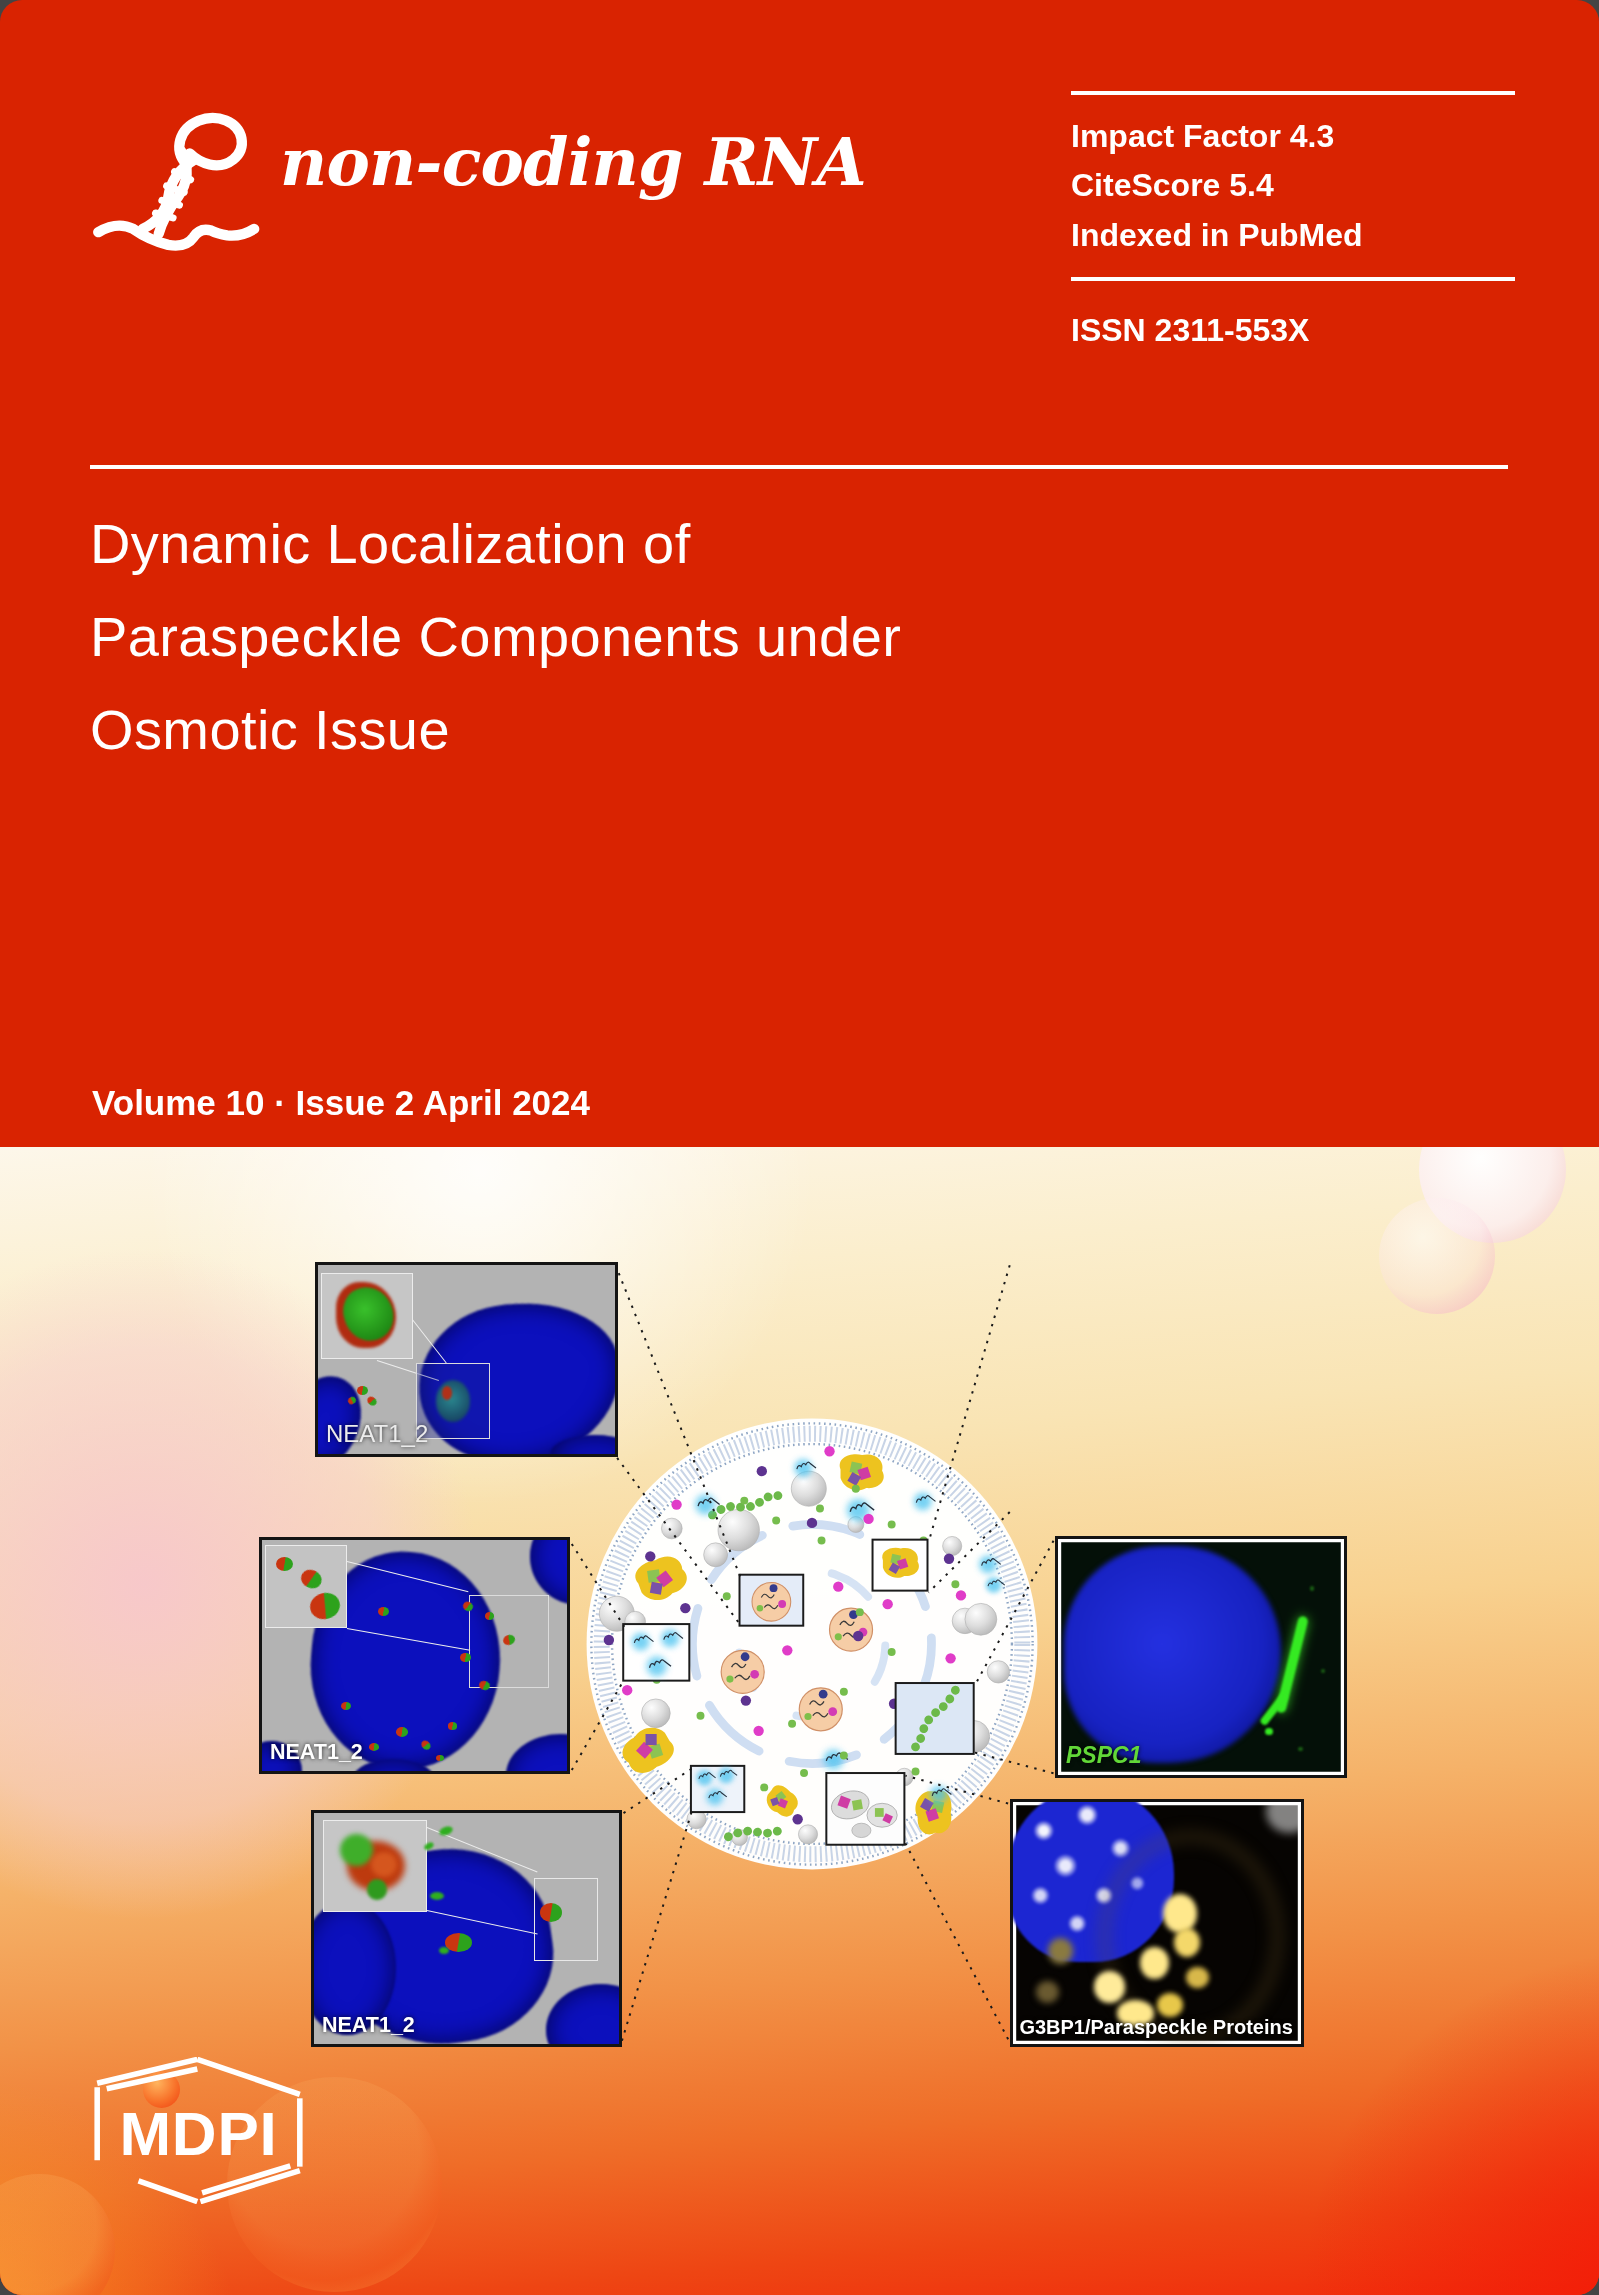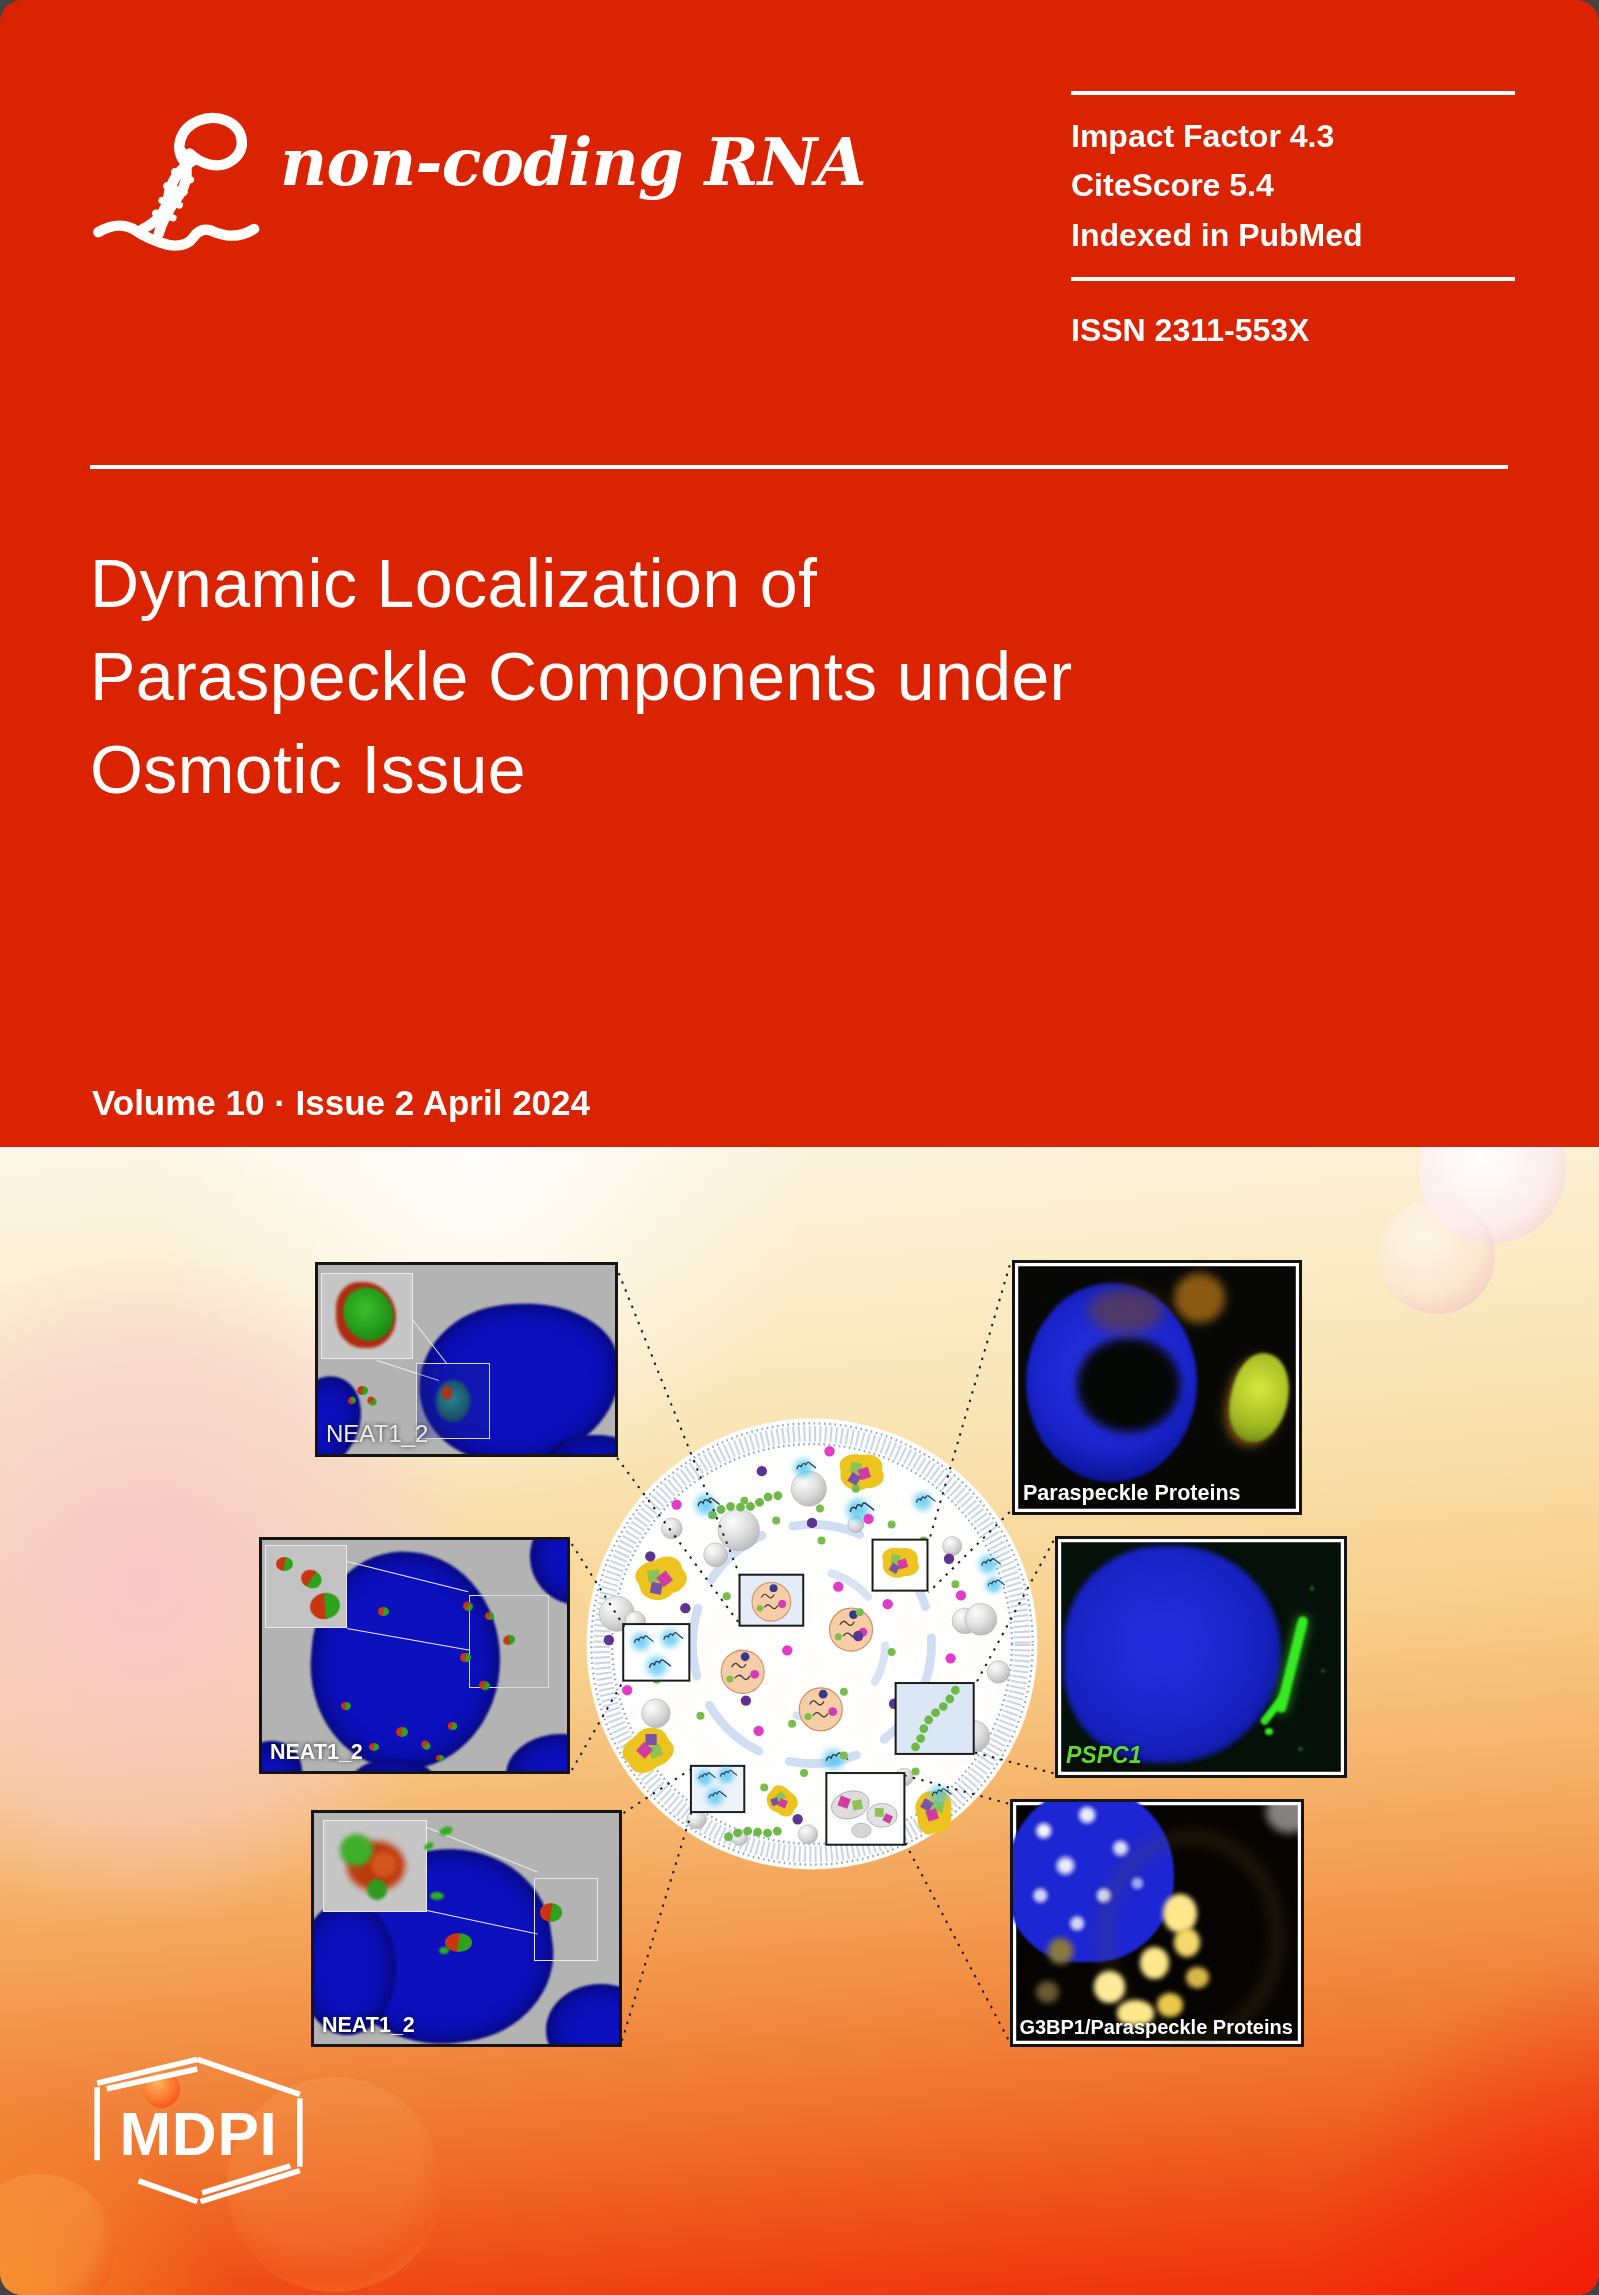--- a/index.html
+++ b/index.html
@@ -10,22 +10,22 @@
   .logo-icon{position:absolute;left:84px;top:89px;width:190px;height:171px;}
   .journal-name{position:absolute;left:280px;top:124px;color:#fff;
       font-family:"DejaVu Serif",serif;font-style:italic;font-weight:700;
       font-size:65px;letter-spacing:-0.8px;white-space:nowrap;}
   .metrics-rule{position:absolute;left:1071px;width:444px;height:4px;background:#fff;}
   .rule-1{top:91px;} .rule-2{top:277px;}
   .metric-line{position:absolute;left:1071px;color:#fff;font-weight:700;
       font-size:32px;white-space:nowrap;}
   .m0{top:118px;} .m1{top:167px;} .m2{top:217px;} .issn{top:312px;}
   .title-rule{position:absolute;left:90px;top:465px;width:1418px;height:4px;background:#fff;}
-  .title{position:absolute;left:90px;top:497px;color:#fff;font-size:68px;
-      line-height:93px;font-weight:400;letter-spacing:0.4px;margin-top:40px;}
+  .title{position:absolute;left:90px;top:497px;color:#fff;font-size:56px;
+      line-height:93px;font-weight:400;letter-spacing:0.4px;}
   .title div{white-space:nowrap;}
   .issue-info{position:absolute;left:92px;top:1083px;color:#fff;font-weight:700;
       font-size:35px;white-space:nowrap;}
 
   
   .art{position:absolute;left:0;top:1147px;width:1599px;height:1149px;overflow:hidden;
     background:
       radial-gradient(circle 430px at 9% 38%, rgba(247,199,204,.95), rgba(247,205,210,.5) 55%, rgba(247,210,215,0) 78%),
       radial-gradient(circle 558px at 30% 2%, rgba(255,255,255,.85), rgba(255,255,255,0) 60%),
       radial-gradient(circle 478px at 103% 100%, rgba(243,28,8,.95), rgba(243,40,12,0) 72%),
@@ -348,28 +348,20 @@
         <div class="sp" style="left:8%;top:30%;width:22px;height:19px;"></div>
       </div>
       <div class="gsp" style="left:41%;top:6%;width:13.5px;height:8px;transform:rotate(-20deg);"></div>
       <div class="gsp" style="left:36%;top:13%;width:10.4px;height:6.4px;transform:rotate(-30deg);"></div>
       <div class="gsp" style="left:38%;top:34%;width:14.3px;height:8px;"></div>
       <div class="sp" style="left:43%;top:52%;width:27px;height:19px;"></div>
       <div class="gsp" style="left:41%;top:58%;width:9.6px;height:7.2px;"></div>
       <div class="panel-label">NEAT1_2</div>
     </div>
 
-    <div class="panel dark" style="left:1012px;top:113px;width:290px;height:255px;">
-      <div class="blob" style="left:4%;top:8%;width:60%;height:80%;background:radial-gradient(circle at 50% 45%, #2a36e8 0%, #1a24cc 55%, #0a1290 80%, rgba(8,12,80,0) 100%);filter:blur(1.6px);"></div>
-      <div class="blob" style="left:22%;top:30%;width:36%;height:38%;background:#060806;filter:blur(4.8px);"></div>
-      <div class="blob" style="left:26%;top:10%;width:26%;height:18%;background:#7a4612;opacity:.55;filter:blur(6.4px);"></div>
-      <div class="blob" style="left:56%;top:4%;width:18%;height:20%;background:#9a6414;filter:blur(4.8px);opacity:.9;"></div>
-      <div class="blob" style="left:76%;top:36%;width:20%;height:36%;background:radial-gradient(circle at 45% 40%, #d8e83c, #9fb822 60%, #5f7a10);border-radius:45% 55% 50% 50%;filter:blur(1.6px);transform:rotate(15deg);box-shadow:-3.2px 4.8px 9.6px rgba(200,120,20,.6);"></div>
-      <div class="panel-label">Paraspeckle Proteins</div>
-    </div>
 
     <div class="panel dark" style="left:1055px;top:389px;width:292px;height:242px;background:#041008;font-style:italic;">
       <div class="blob" style="left:2%;top:3%;width:76%;height:92%;background:radial-gradient(circle at 45% 45%, #2430e0, #1722c2 60%, #0a1188 85%, rgba(5,10,60,0));border-radius:48% 52% 55% 45%;filter:blur(2.4px);"></div>
       <div class="blob" style="left:80%;top:32%;width:9.6px;height:42%;background:#35ea22;border-radius:8px;transform:rotate(14deg);filter:blur(0.8px);box-shadow:0 0 11px rgba(60,220,40,.8);"></div>
       <div class="blob" style="left:74%;top:64%;width:8px;height:16%;background:#35ea22;border-radius:6.4px;transform:rotate(38deg);filter:blur(0.8px);"></div>
       <div class="blob" style="left:72.5%;top:80%;width:7.2px;height:7.2px;background:#35ea22;filter:blur(0.8px);"></div>
       <div class="gsp" style="left:88%;top:20%;width:4.8px;height:4.8px;opacity:.5;"></div>
       <div class="gsp" style="left:92%;top:55%;width:4px;height:4px;opacity:.5;"></div>
       <div class="gsp" style="left:84%;top:88%;width:4.8px;height:4.8px;opacity:.5;"></div>
       <div class="panel-label" style="color:#62d838;font-size:23px;">PSPC1</div>

